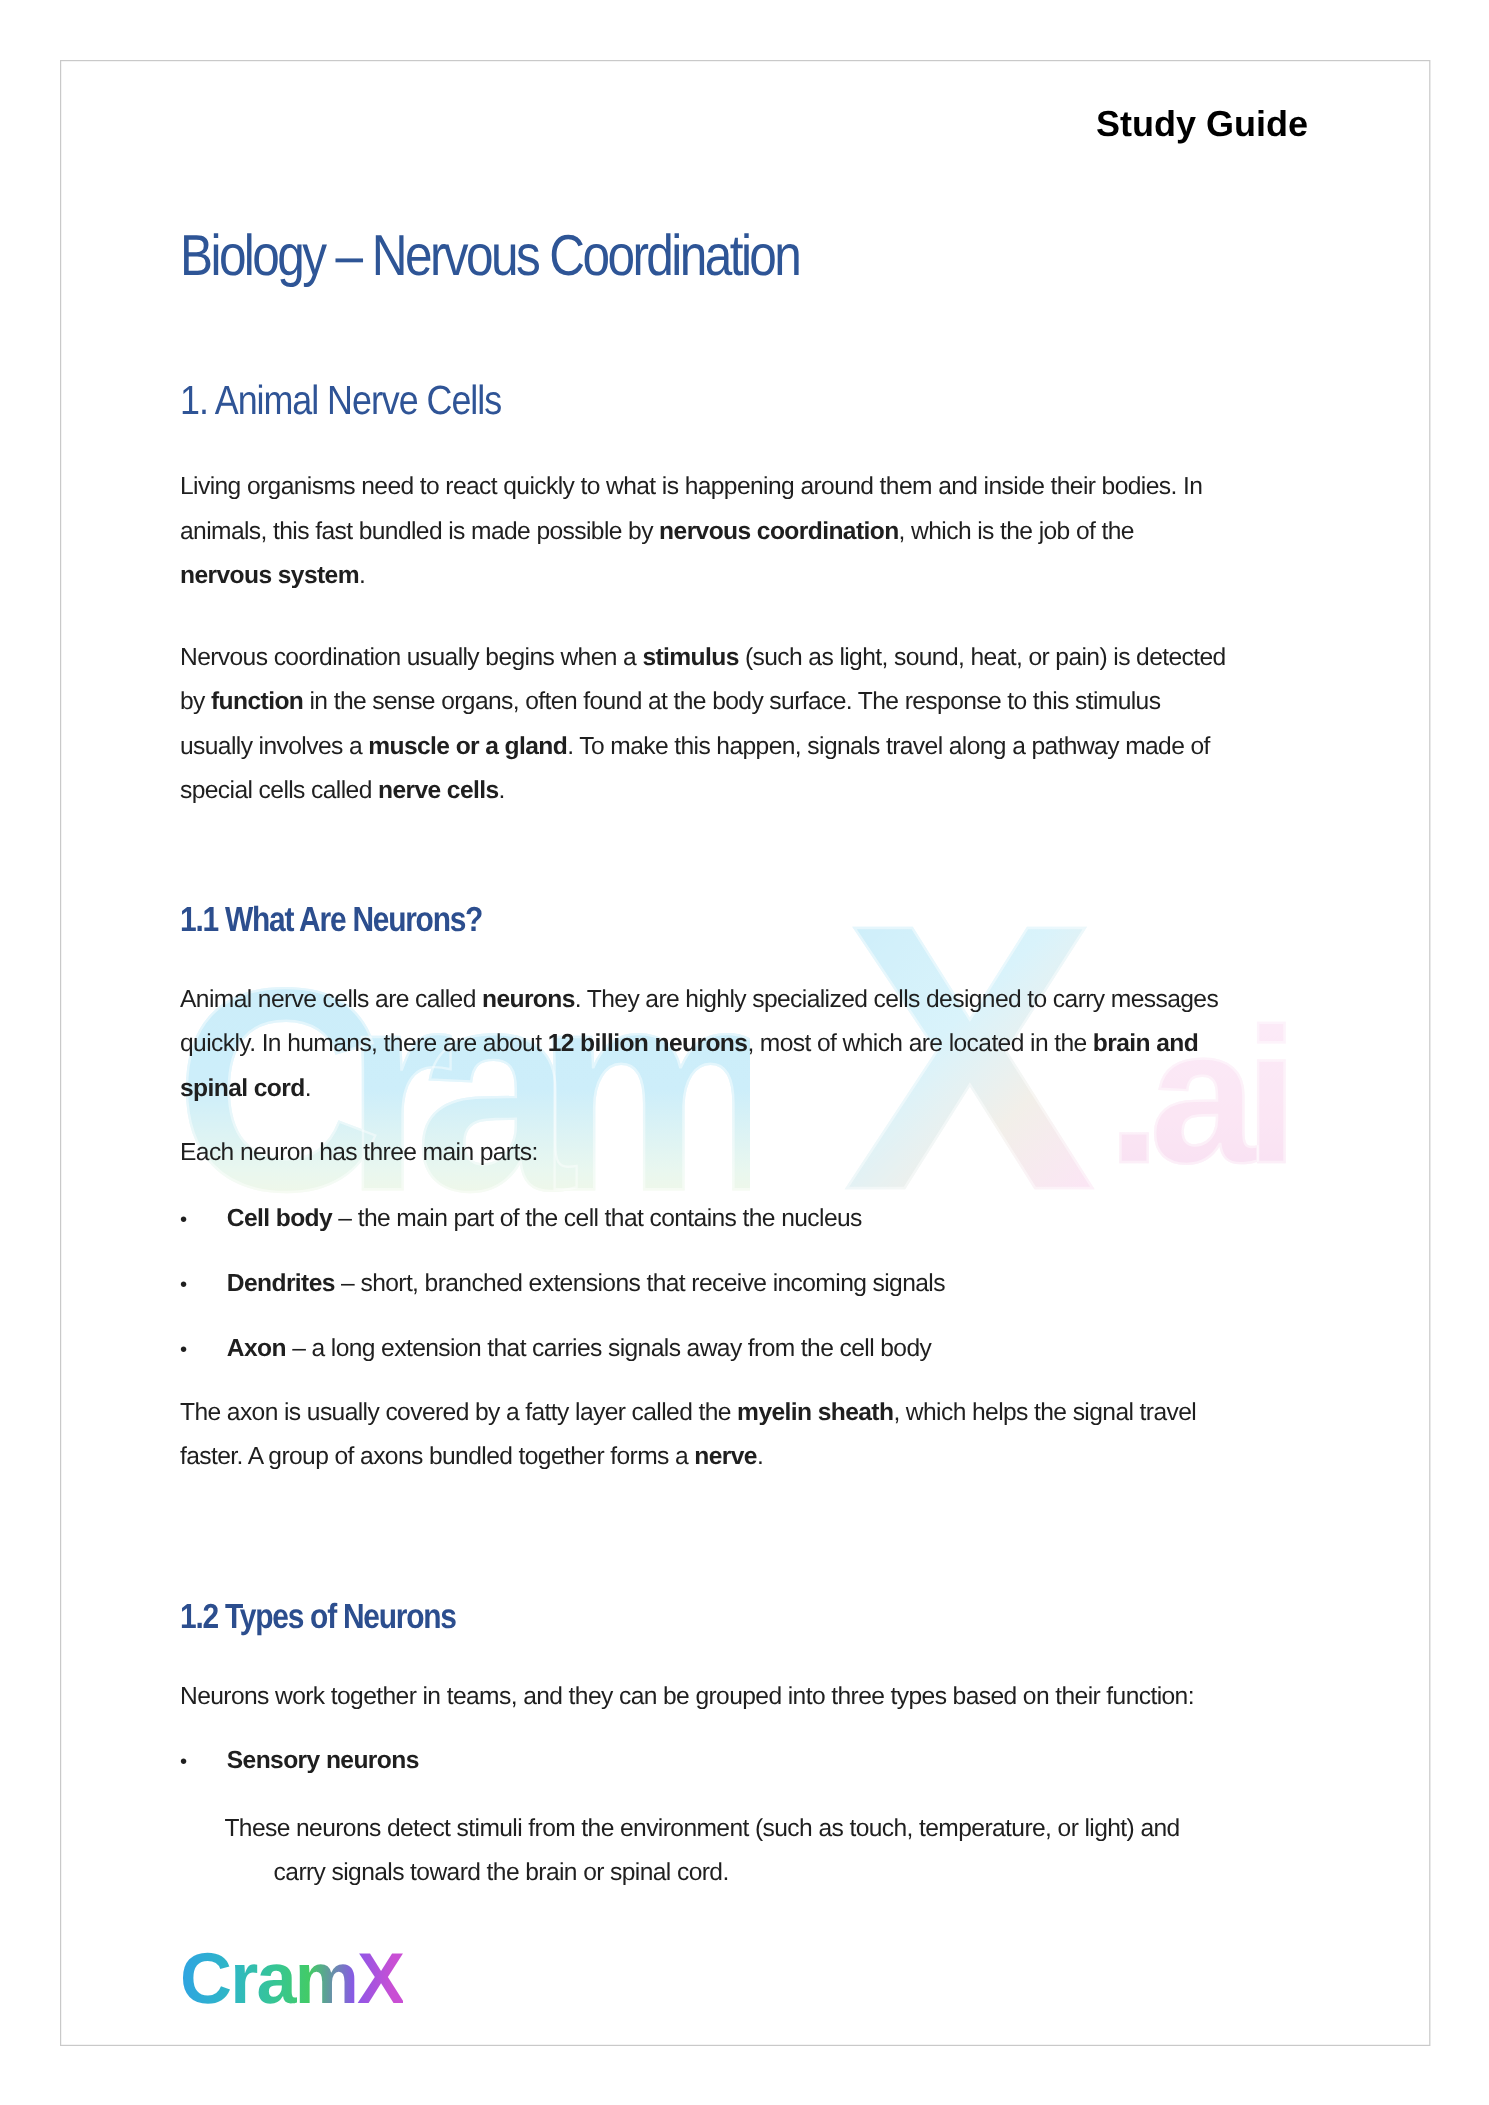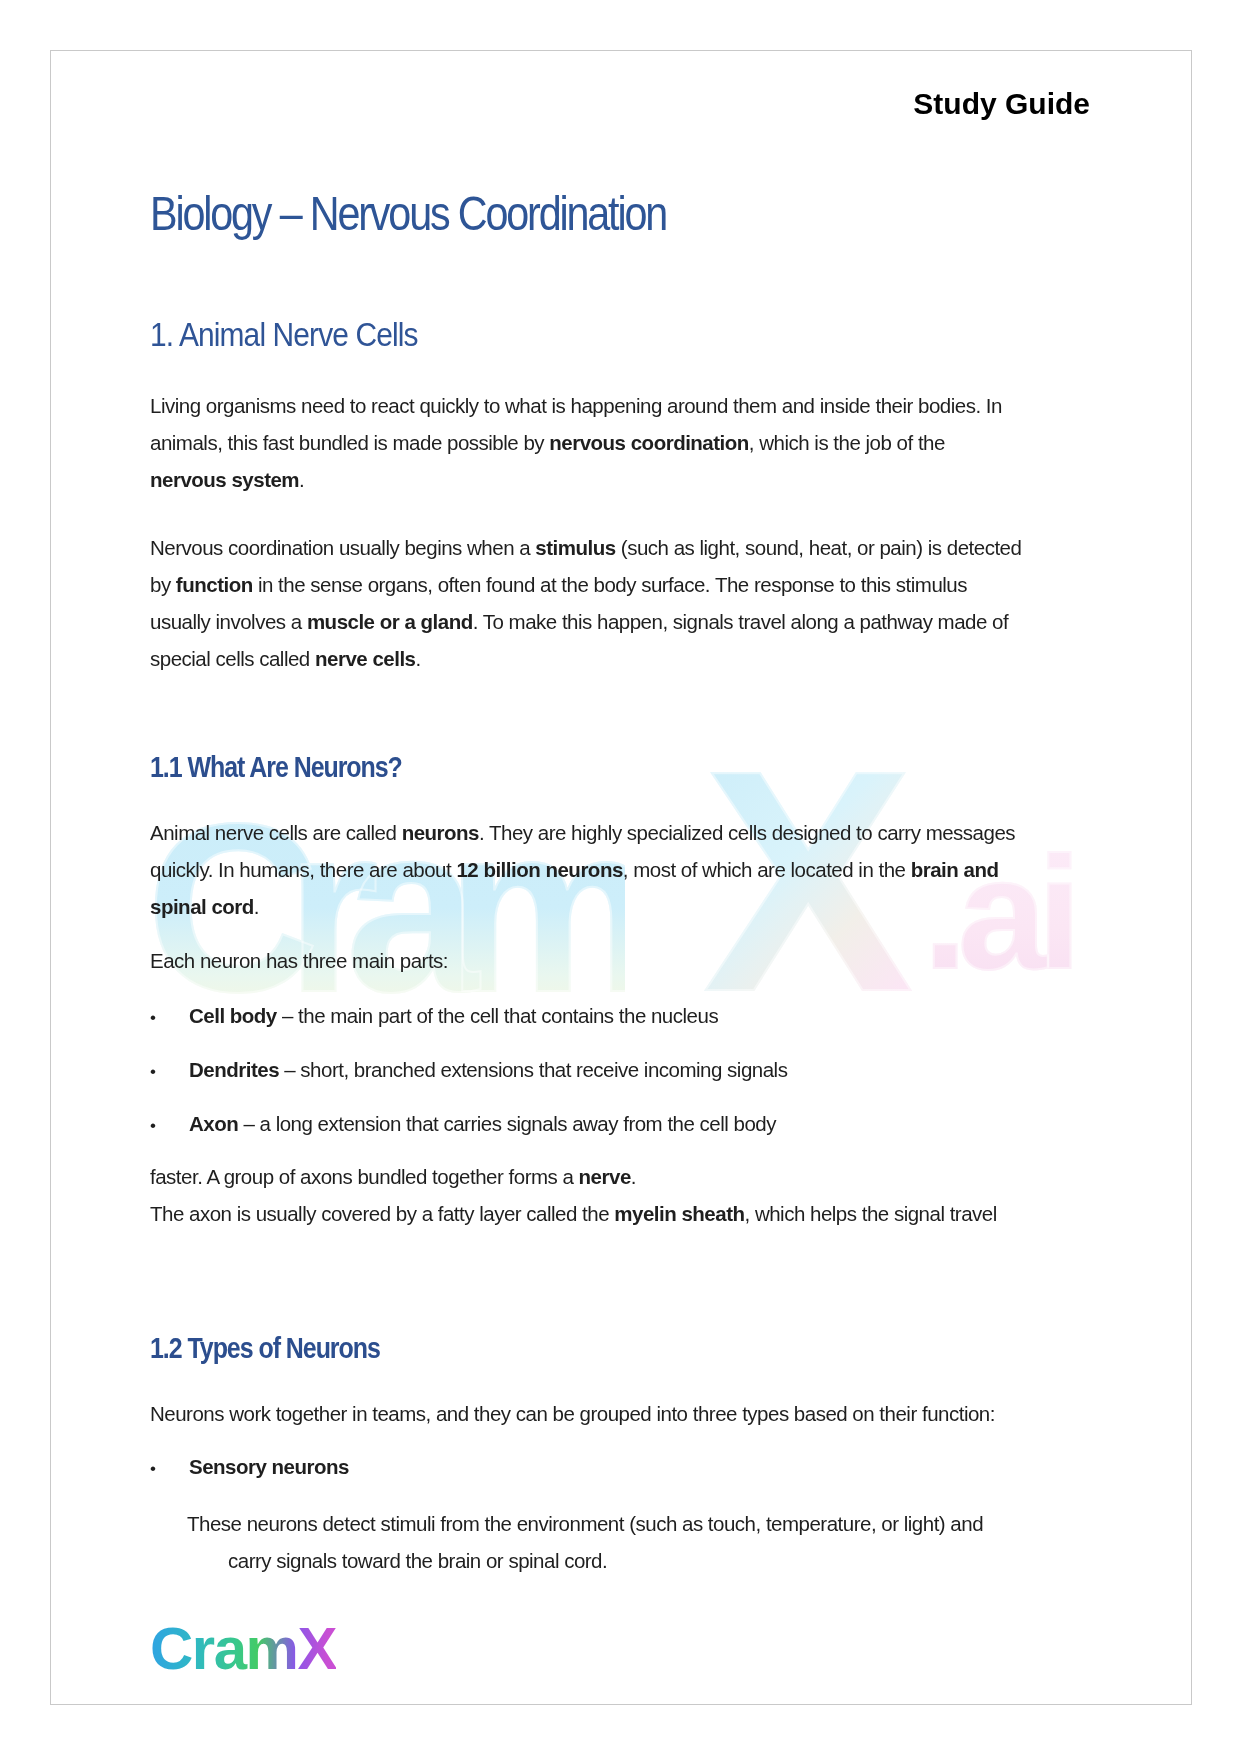--- a/index.html
+++ b/index.html
@@ -113,22 +113,22 @@
       <div class="block p bullet" style="top: 997px;">
         <div class="line"><span class="dot">•</span><b>Cell body</b><span> – the main part of the cell that contains the nucleus</span></div>
       </div>
       <div class="block p bullet" style="top: 1051px;">
         <div class="line"><span class="dot">•</span><b>Dendrites</b><span> – short, branched extensions that receive incoming signals</span></div>
       </div>
       <div class="block p bullet" style="top: 1105px;">
         <div class="line"><span class="dot">•</span><b>Axon</b><span> – a long extension that carries signals away from the cell body</span></div>
       </div>
       <div class="block p" style="top: 1158px;">
+        <div class="line"><span>The axon is usually covered by a fatty layer called the </span><b>myelin sheath</b><span>, which helps the signal travel</span></div>
         <div class="line"><span>faster. A group of axons bundled together forms a </span><b>nerve</b><span>.</span></div>
-        <div class="line"><span>The axon is usually covered by a fatty layer called the </span><b>myelin sheath</b><span>, which helps the signal travel</span></div>
       </div>
       <div class="block h2" style="top: 1330px;">1.2 Types of Neurons</div>
       <div class="block p" style="top: 1395px;">
         <div class="line"><span>Neurons work together in teams, and they can be grouped into three types based on their function:</span></div>
       </div>
       <div class="block p bullet" style="top: 1448px;">
         <div class="line"><span class="dot">•</span><b>Sensory neurons</b></div>
       </div>
       <div class="block p" style="top: 1505px;">
         <div class="line" style="margin-left: 37px; text-align: center;"><span>These neurons detect stimuli from the environment (such as touch, temperature, or light) and</span></div>

